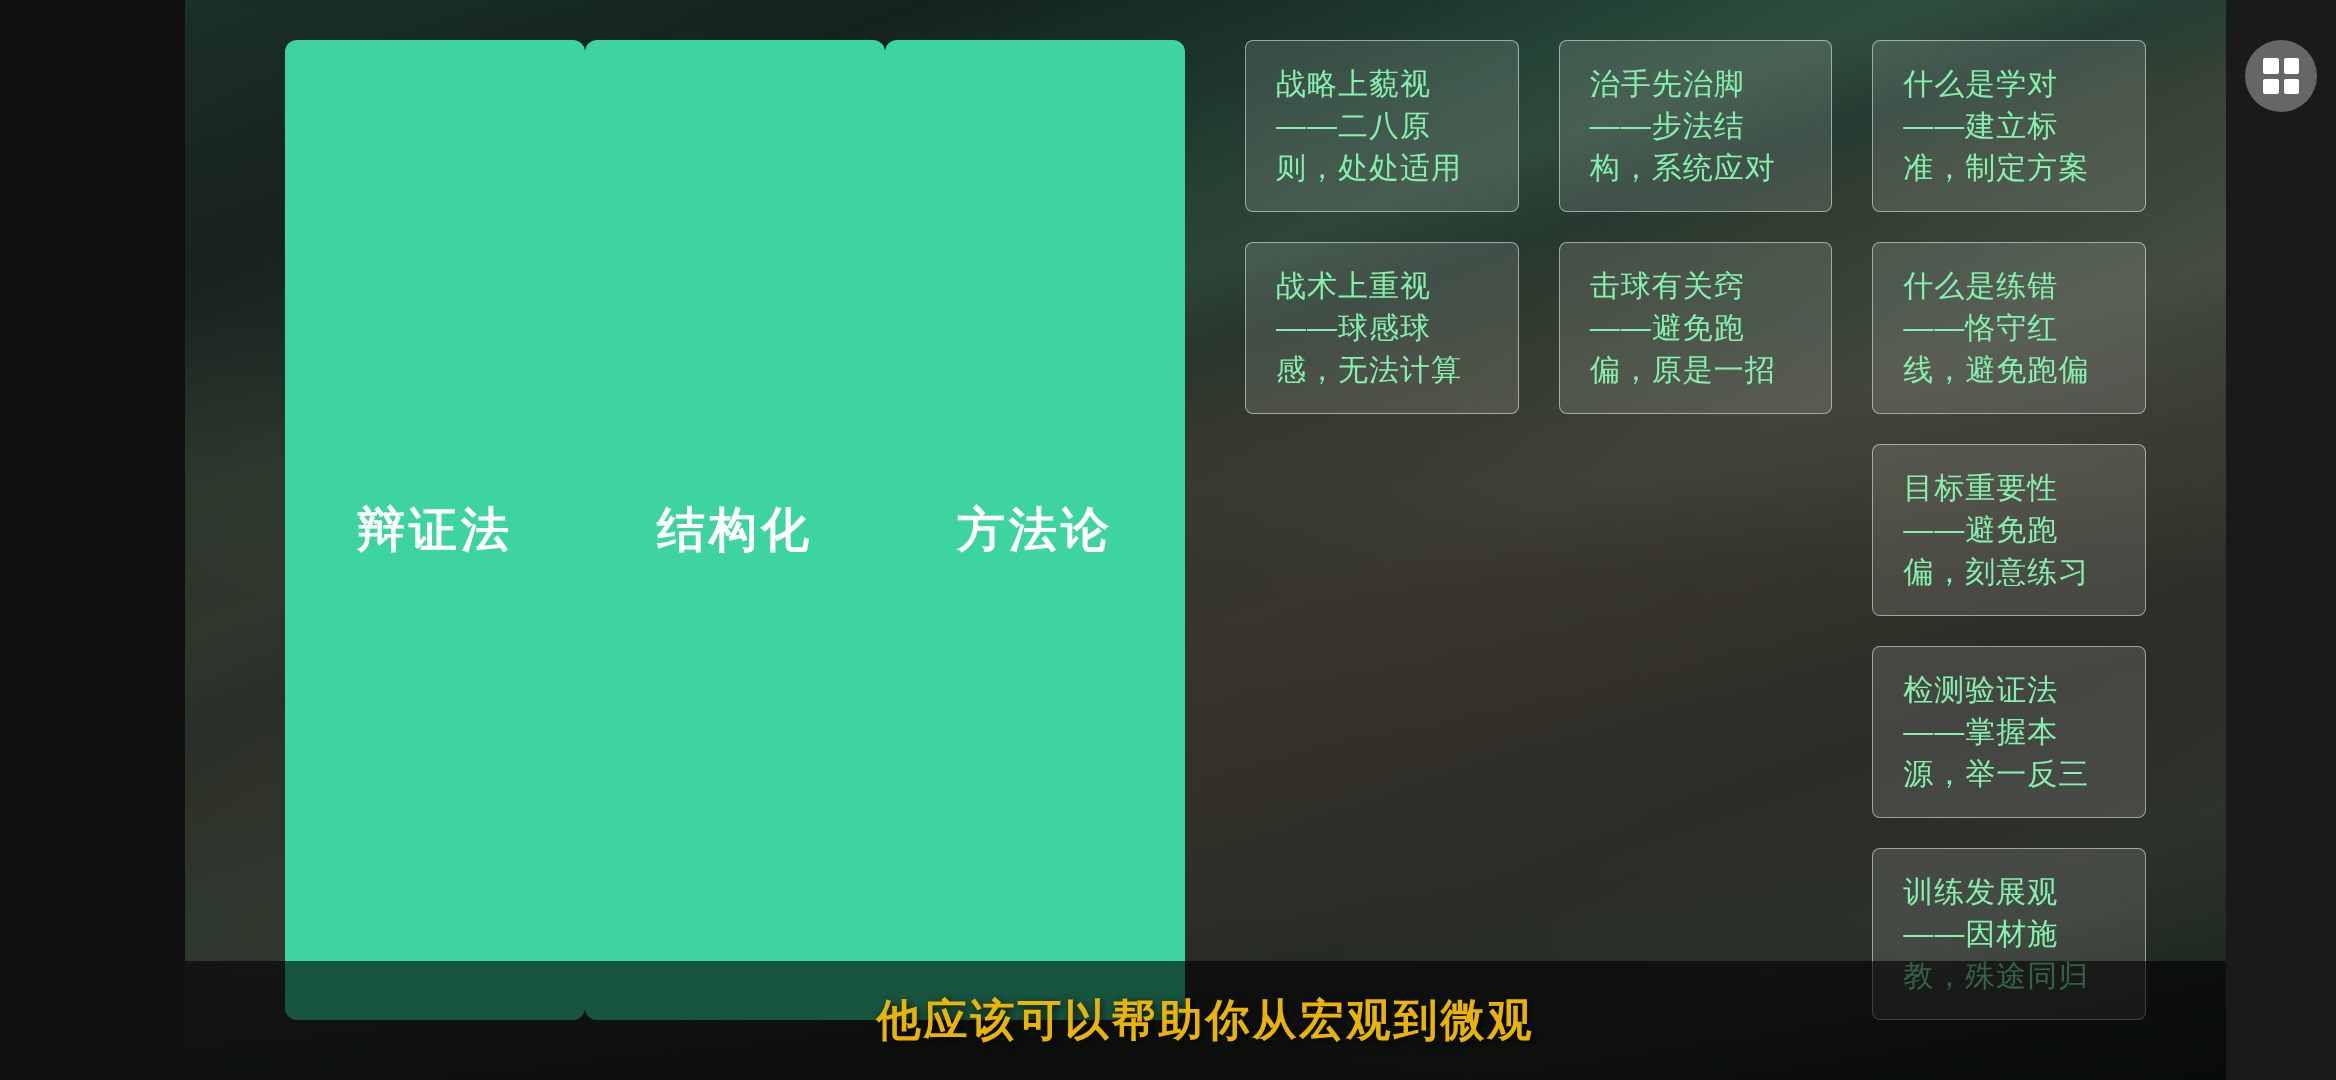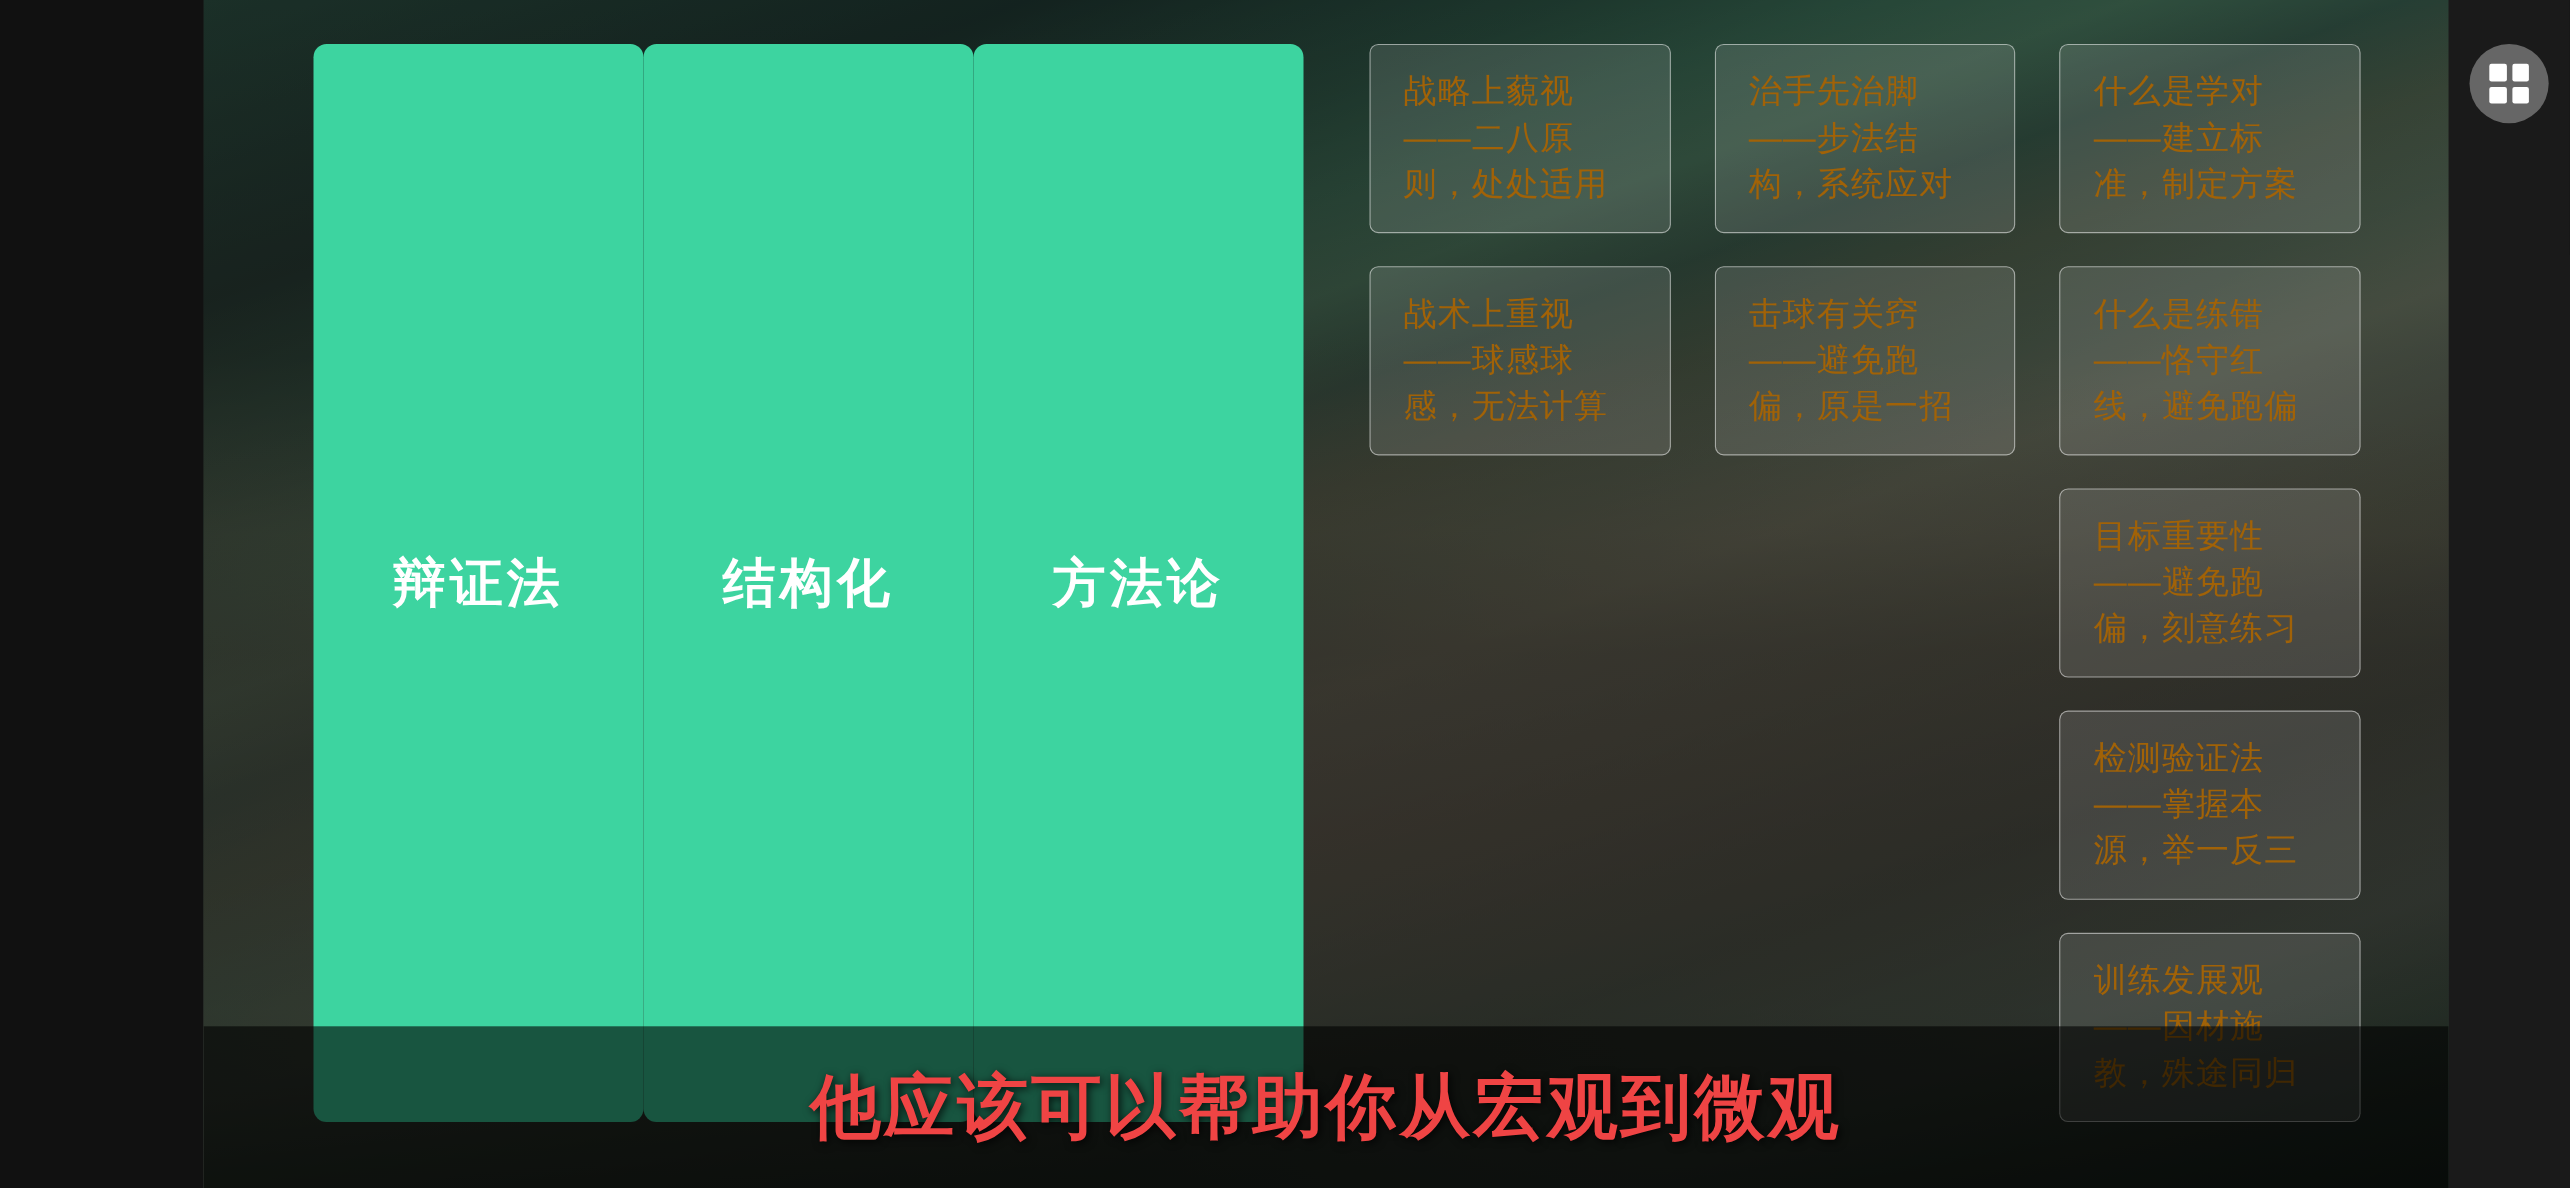--- a/index.html
+++ b/index.html
@@ -132,40 +132,40 @@
       flex-direction: column;
       gap: 30px;
     }
 
     .text-card {
       background: rgba(255,255,255,0.12);
       border: 1.5px solid rgba(255,255,255,0.5);
       border-radius: 8px;
       padding: 22px 30px;
       font-size: 30px;
-      color: #a16207;
+      color: #86efac;
       letter-spacing: 1px;
       line-height: 1.4;
     }
 
     
     .subtitle-bar {
       position: absolute;
       bottom: 0;
       left: 0;
       right: 0;
       background: rgba(0,0,0,0.6);
       padding: 30px 0;
       text-align: center;
     }
 
     .subtitle-text {
-      font-size: 64px;
+      font-size: 44px;
       font-weight: bold;
-      color: #ef4444;
+      color: #eab308;
       letter-spacing: 3px;
       text-shadow: 2px 2px 8px rgba(0,0,0,0.8);
     }
 
     
     .right-sidebar {
       width: 110px;
       height: 1080px;
       background: #1a1a1a;
       flex-shrink: 0;

